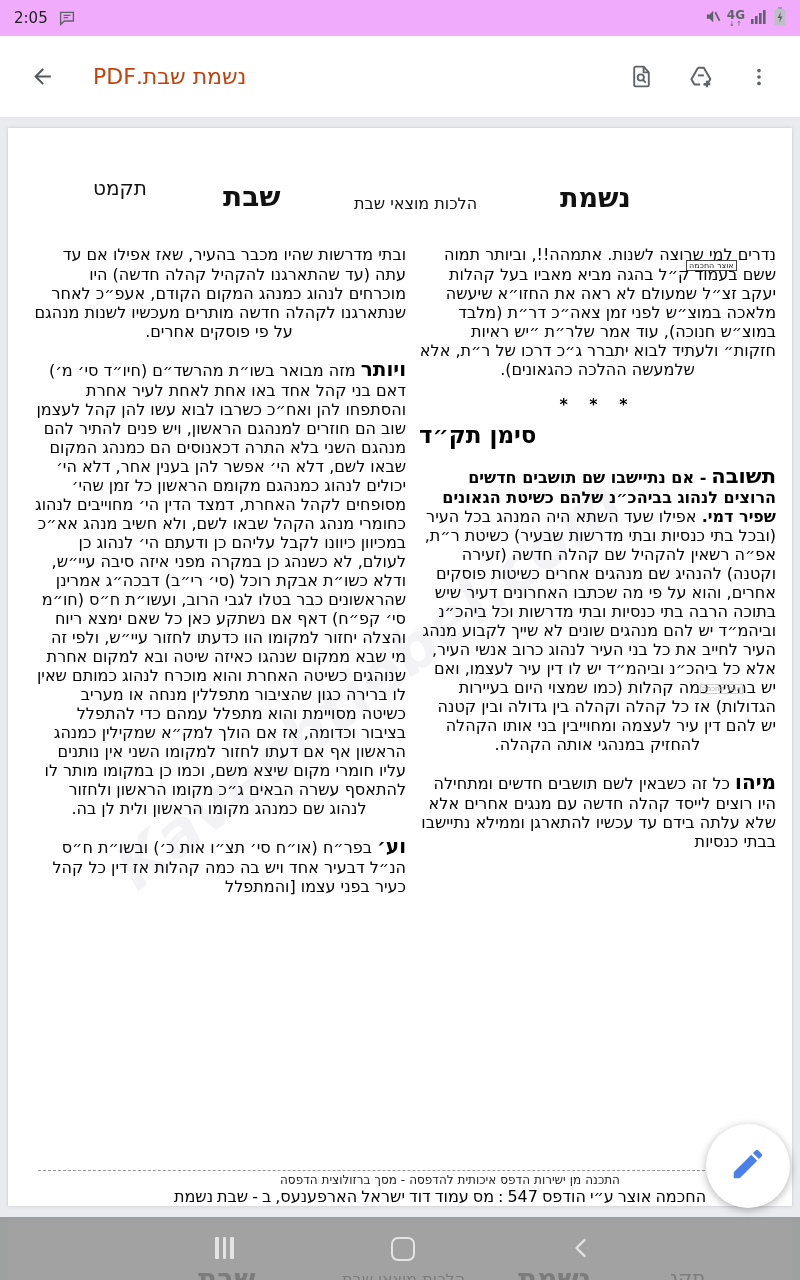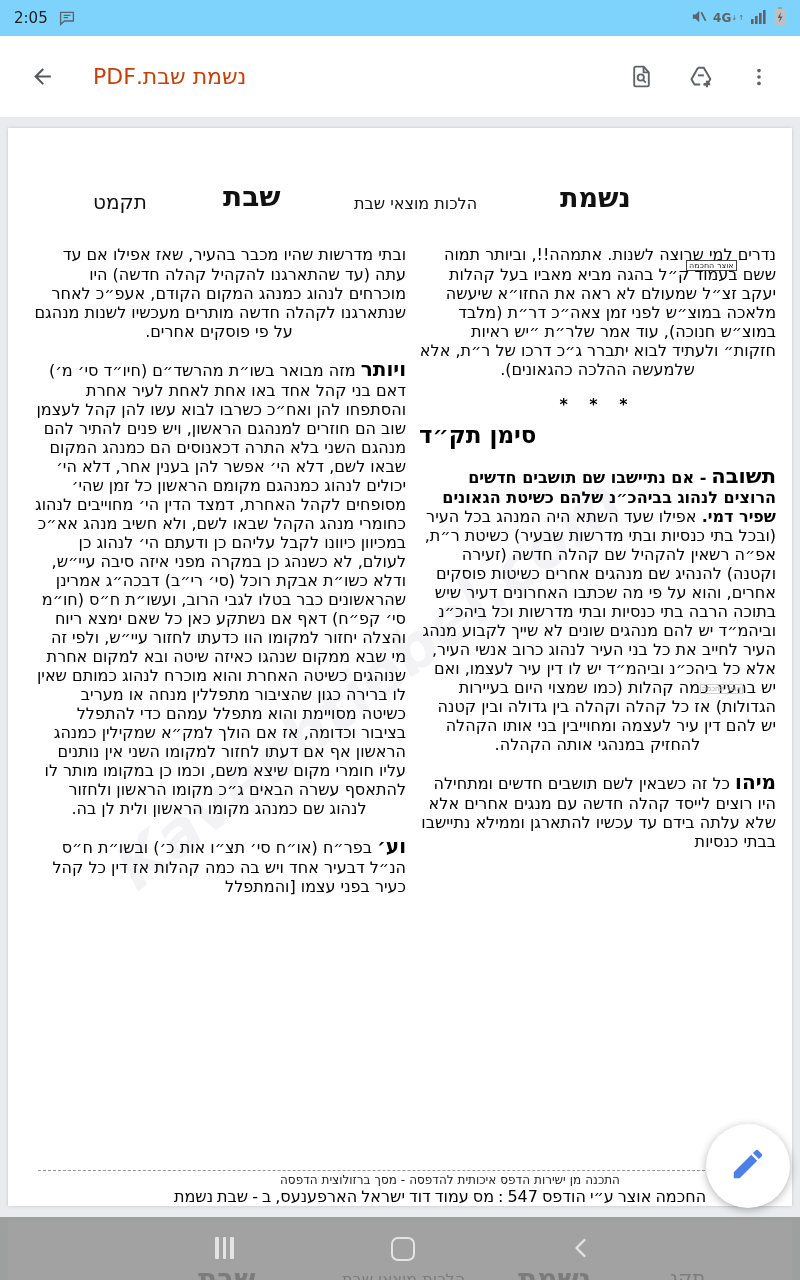--- a/index.html
+++ b/index.html
@@ -1,25 +1,25 @@
 <!DOCTYPE html>
 <html><head>
 <meta charset="utf-8">
 <style>
   html,body{margin:0;padding:0;}
   #screen{position:relative;width:800px;height:1280px;overflow:hidden;background:#e9ebee;
           font-family:"DejaVu Sans",sans-serif;}
 
   
-  .statusbar{position:absolute;top:0;left:0;right:0;height:36px;background:#7dd3fc;
+  .statusbar{position:absolute;top:0;left:0;right:0;height:36px;background:#f0abfc;
              display:flex;align-items:center;padding:0 14px;box-sizing:border-box;}
   .sb-time{font-size:15px;color:#202124;}
   .sb-msg{margin-left:10px;display:flex;}
   .sb-right{margin-left:auto;display:flex;align-items:center;gap:6px;}
-  .fourg{display:flex;flex-direction:row;align-items:center;line-height:1;color:#5f6368;}
+  .fourg{display:flex;flex-direction:column;align-items:center;line-height:1;color:#5f6368;}
   .fourg .nt{font-size:12px;font-weight:bold;}
   .fourg .ar{font-size:7px;letter-spacing:1px;}
 
   
   .appbar{position:absolute;top:36px;left:0;right:0;height:82px;background:#fff;
           display:flex;align-items:center;padding:0 16px;box-sizing:border-box;
           border-bottom:1px solid #e4e6e8;}
   .ab-back{margin-left:14px;display:flex;cursor:pointer;}
   .ab-title{margin-left:38px;font-size:22px;color:#c2410c;direction:rtl;}
   .ab-icons{margin-left:auto;display:flex;align-items:center;gap:34px;padding-right:14px;}
@@ -28,21 +28,21 @@
   
   .page{position:absolute;left:8px;width:784px;background:#fff;}
   .page1{top:128px;height:1078px;box-shadow:0 0 3px rgba(0,0,0,.18);overflow:hidden;}
   .page2{top:1220px;height:60px;overflow:hidden;}
   .page *{box-sizing:border-box;}
 
   .ph{position:absolute;color:#111;white-space:nowrap;}
   .ph-nishmas{left:552px;top:54px;font-size:27px;font-weight:bold;}
   .ph-center {left:346px;top:66px;font-size:16px;}
   .ph-shabbos{left:215px;top:52px;font-size:28px;font-weight:bold;}
-  .ph-pagenum{left:85px;top:62px;font-size:20px;}
+  .ph-pagenum{left:85px;top:48px;font-size:20px;}
 
   .cols{position:absolute;top:97px;left:24px;right:16px;display:flex;gap:13px;direction:rtl;z-index:1;}
   .col-r{width:357px;}
   .col-l{width:374px;}
   .center-last{text-align-last:center;}
   .lead{font-weight:bold;font-size:20px;margin-left:5px;}
   .lead:empty{margin:0;}
   .bold{font-weight:bold;}
   .stars{text-align:center !important;margin:12px 0 8px;font-size:16px;letter-spacing:8px;font-weight:bold;}
   .siman{text-align:left;font-size:23px;font-weight:bold;margin:0 0 10px;}

